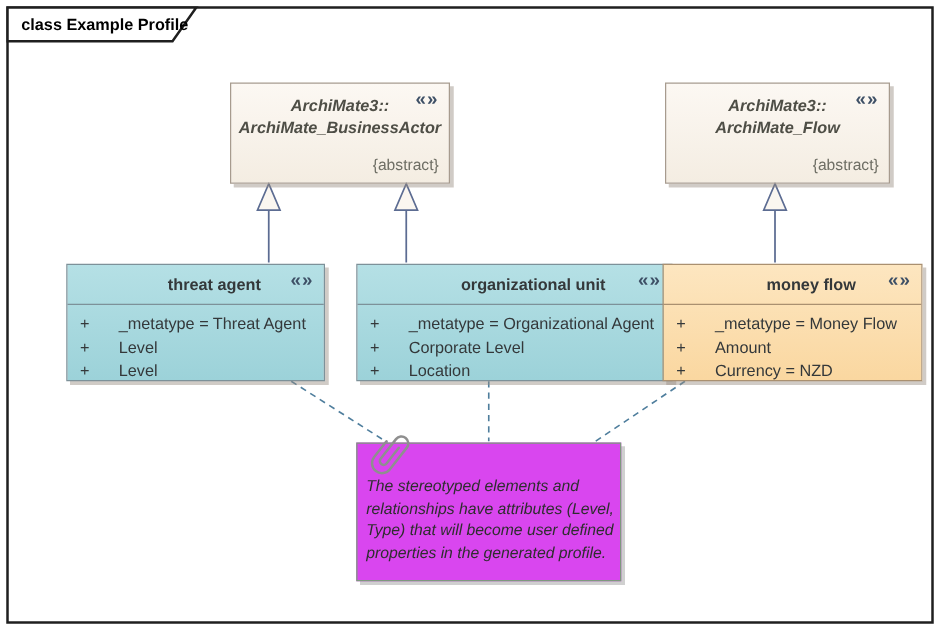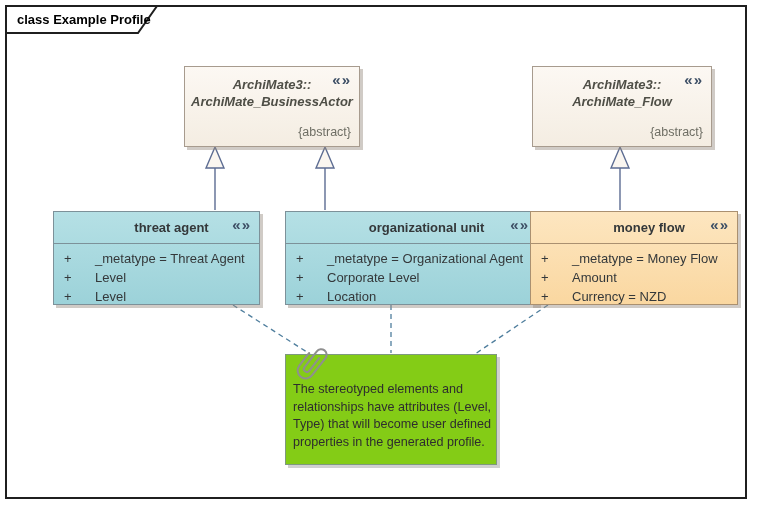--- a/index.html
+++ b/index.html
@@ -31,22 +31,22 @@
   .orange .hdr{border-bottom:1px solid #AA9070;}
   .child .hdr{position:relative;height:31px;}
   .child .hdr .nm{text-align:center;line-height:31px;font-weight:bold;
           font-size:13px;color:#34383A;margin-left:30px;}
   .attrs{padding-top:5px;}
   .attr{display:flex;height:19px;font-size:13px;color:#34383A;align-items:center;}
   .attr .vis{width:12px;margin-left:10px;}
   .attr .atext{margin-left:19px;white-space:nowrap;}
   
   .note{position:absolute;left:278px;top:347px;width:212px;height:111px;
-        background:#84cc16;border:1px solid #7E997E;box-sizing:border-box;
-        box-shadow:3px 3px 0 rgba(150,150,150,0.45);z-index:2;}
+        background:#d946ef;border:1px solid #7E997E;box-sizing:border-box;
+        box-shadow:3px 3px 0 rgba(150,150,150,0.45);z-index:2;font-style:italic;}
   .note .txt{padding:26px 4px 0 7px;font-size:12.6px;line-height:17.5px;
         color:#2E2E2E;white-space:pre-line;}
   .paperclip{position:absolute;left:284px;top:331px;z-index:4;}
 </style>
 </head>
 <body>
 
 <div class="stage">
   <div class="frame">
 

